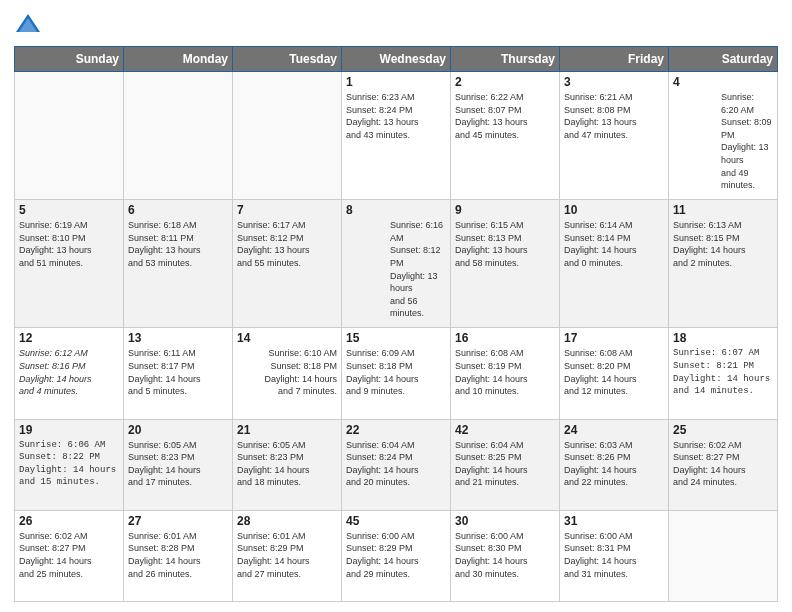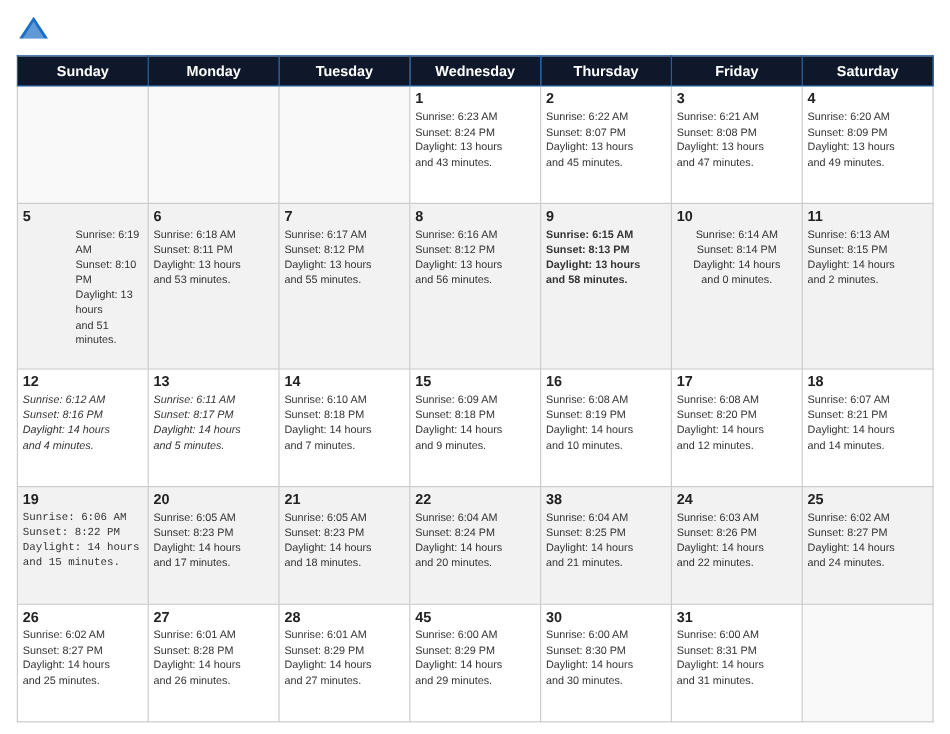--- a/index.html
+++ b/index.html
@@ -60,25 +60,25 @@
       color: #555;
     }
     .calendar {
       flex: 1;
       border: 1px solid #ccc;
       border-collapse: collapse;
       width: 100%;
       table-layout: fixed;
     }
     .calendar th {
-      background-color: #0f172a;
+      background-color: #737373;
       color: #fff;
       font-size: 12px;
       padding: 5px 4px;
-      text-align: center;
+      text-align: right;
       border: 1px solid #2060a0;
       font-weight: bold;
     }
     .calendar td {
       border: 1px solid #ccc;
       vertical-align: top;
       padding: 3px 4px;
       font-size: 9.5px;
       color: #333;
       background: #fff;
@@ -156,65 +156,65 @@
           </td>
           <td>
             <div class="day-num">3</div>
             <div class="day-info" style="white-space: pre-line;">Sunrise: 6:21 AM
 Sunset: 8:08 PM
 Daylight: 13 hours
 and 47 minutes.</div>
           </td>
           <td>
             <div class="day-num">4</div>
-            <div class="day-info" style="white-space: pre-line;">Sunrise: 6:20 AM
+            <div class="day-info" style="white-space: pre-line; margin-left: 48px;">Sunrise: 6:20 AM
 Sunset: 8:09 PM
 Daylight: 13 hours
 and 49 minutes.</div>
           </td>
         </tr>
         <tr class="row-shade">
           <td>
             <div class="day-num">5</div>
-            <div class="day-info" style="white-space: pre-line; margin-left: 44px;">Sunrise: 6:19 AM
+            <div class="day-info" style="white-space: pre-line;">Sunrise: 6:19 AM
 Sunset: 8:10 PM
 Daylight: 13 hours
 and 51 minutes.</div>
           </td>
           <td>
             <div class="day-num">6</div>
             <div class="day-info" style="white-space: pre-line;">Sunrise: 6:18 AM
 Sunset: 8:11 PM
 Daylight: 13 hours
 and 53 minutes.</div>
           </td>
           <td>
             <div class="day-num">7</div>
             <div class="day-info" style="white-space: pre-line;">Sunrise: 6:17 AM
 Sunset: 8:12 PM
 Daylight: 13 hours
 and 55 minutes.</div>
           </td>
           <td>
             <div class="day-num">8</div>
-            <div class="day-info" style="white-space: pre-line;">Sunrise: 6:16 AM
+            <div class="day-info" style="white-space: pre-line; margin-left: 44px;">Sunrise: 6:16 AM
 Sunset: 8:12 PM
 Daylight: 13 hours
 and 56 minutes.</div>
           </td>
           <td>
             <div class="day-num">9</div>
-            <div class="day-info" style="white-space: pre-line; font-weight: bold;">Sunrise: 6:15 AM
+            <div class="day-info" style="white-space: pre-line;">Sunrise: 6:15 AM
 Sunset: 8:13 PM
 Daylight: 13 hours
 and 58 minutes.</div>
           </td>
           <td>
             <div class="day-num">10</div>
-            <div class="day-info" style="white-space: pre-line; text-align: center;">Sunrise: 6:14 AM
+            <div class="day-info" style="white-space: pre-line;">Sunrise: 6:14 AM
 Sunset: 8:14 PM
 Daylight: 14 hours
 and 0 minutes.</div>
           </td>
           <td>
             <div class="day-num">11</div>
             <div class="day-info" style="white-space: pre-line;">Sunrise: 6:13 AM
 Sunset: 8:15 PM
 Daylight: 14 hours
 and 2 minutes.</div>
@@ -223,28 +223,28 @@
         <tr>
           <td>
             <div class="day-num">12</div>
             <div class="day-info" style="white-space: pre-line; font-style: italic;">Sunrise: 6:12 AM
 Sunset: 8:16 PM
 Daylight: 14 hours
 and 4 minutes.</div>
           </td>
           <td>
             <div class="day-num">13</div>
-            <div class="day-info" style="white-space: pre-line; font-style: italic;">Sunrise: 6:11 AM
+            <div class="day-info" style="white-space: pre-line;">Sunrise: 6:11 AM
 Sunset: 8:17 PM
 Daylight: 14 hours
 and 5 minutes.</div>
           </td>
           <td>
             <div class="day-num">14</div>
-            <div class="day-info" style="white-space: pre-line;">Sunrise: 6:10 AM
+            <div class="day-info" style="white-space: pre-line; text-align: right;">Sunrise: 6:10 AM
 Sunset: 8:18 PM
 Daylight: 14 hours
 and 7 minutes.</div>
           </td>
           <td>
             <div class="day-num">15</div>
             <div class="day-info" style="white-space: pre-line;">Sunrise: 6:09 AM
 Sunset: 8:18 PM
 Daylight: 14 hours
 and 9 minutes.</div>
@@ -258,21 +258,21 @@
           </td>
           <td>
             <div class="day-num">17</div>
             <div class="day-info" style="white-space: pre-line;">Sunrise: 6:08 AM
 Sunset: 8:20 PM
 Daylight: 14 hours
 and 12 minutes.</div>
           </td>
           <td>
             <div class="day-num">18</div>
-            <div class="day-info" style="white-space: pre-line;">Sunrise: 6:07 AM
+            <div class="day-info" style="white-space: pre-line; font-family: Liberation Mono, monospace;">Sunrise: 6:07 AM
 Sunset: 8:21 PM
 Daylight: 14 hours
 and 14 minutes.</div>
           </td>
         </tr>
         <tr class="row-shade">
           <td>
             <div class="day-num">19</div>
             <div class="day-info" style="white-space: pre-line; font-family: Liberation Mono, monospace;">Sunrise: 6:06 AM
 Sunset: 8:22 PM
@@ -294,21 +294,21 @@
 and 18 minutes.</div>
           </td>
           <td>
             <div class="day-num">22</div>
             <div class="day-info" style="white-space: pre-line;">Sunrise: 6:04 AM
 Sunset: 8:24 PM
 Daylight: 14 hours
 and 20 minutes.</div>
           </td>
           <td>
-            <div class="day-num">38</div>
+            <div class="day-num">42</div>
             <div class="day-info" style="white-space: pre-line;">Sunrise: 6:04 AM
 Sunset: 8:25 PM
 Daylight: 14 hours
 and 21 minutes.</div>
           </td>
           <td>
             <div class="day-num">24</div>
             <div class="day-info" style="white-space: pre-line;">Sunrise: 6:03 AM
 Sunset: 8:26 PM
 Daylight: 14 hours

